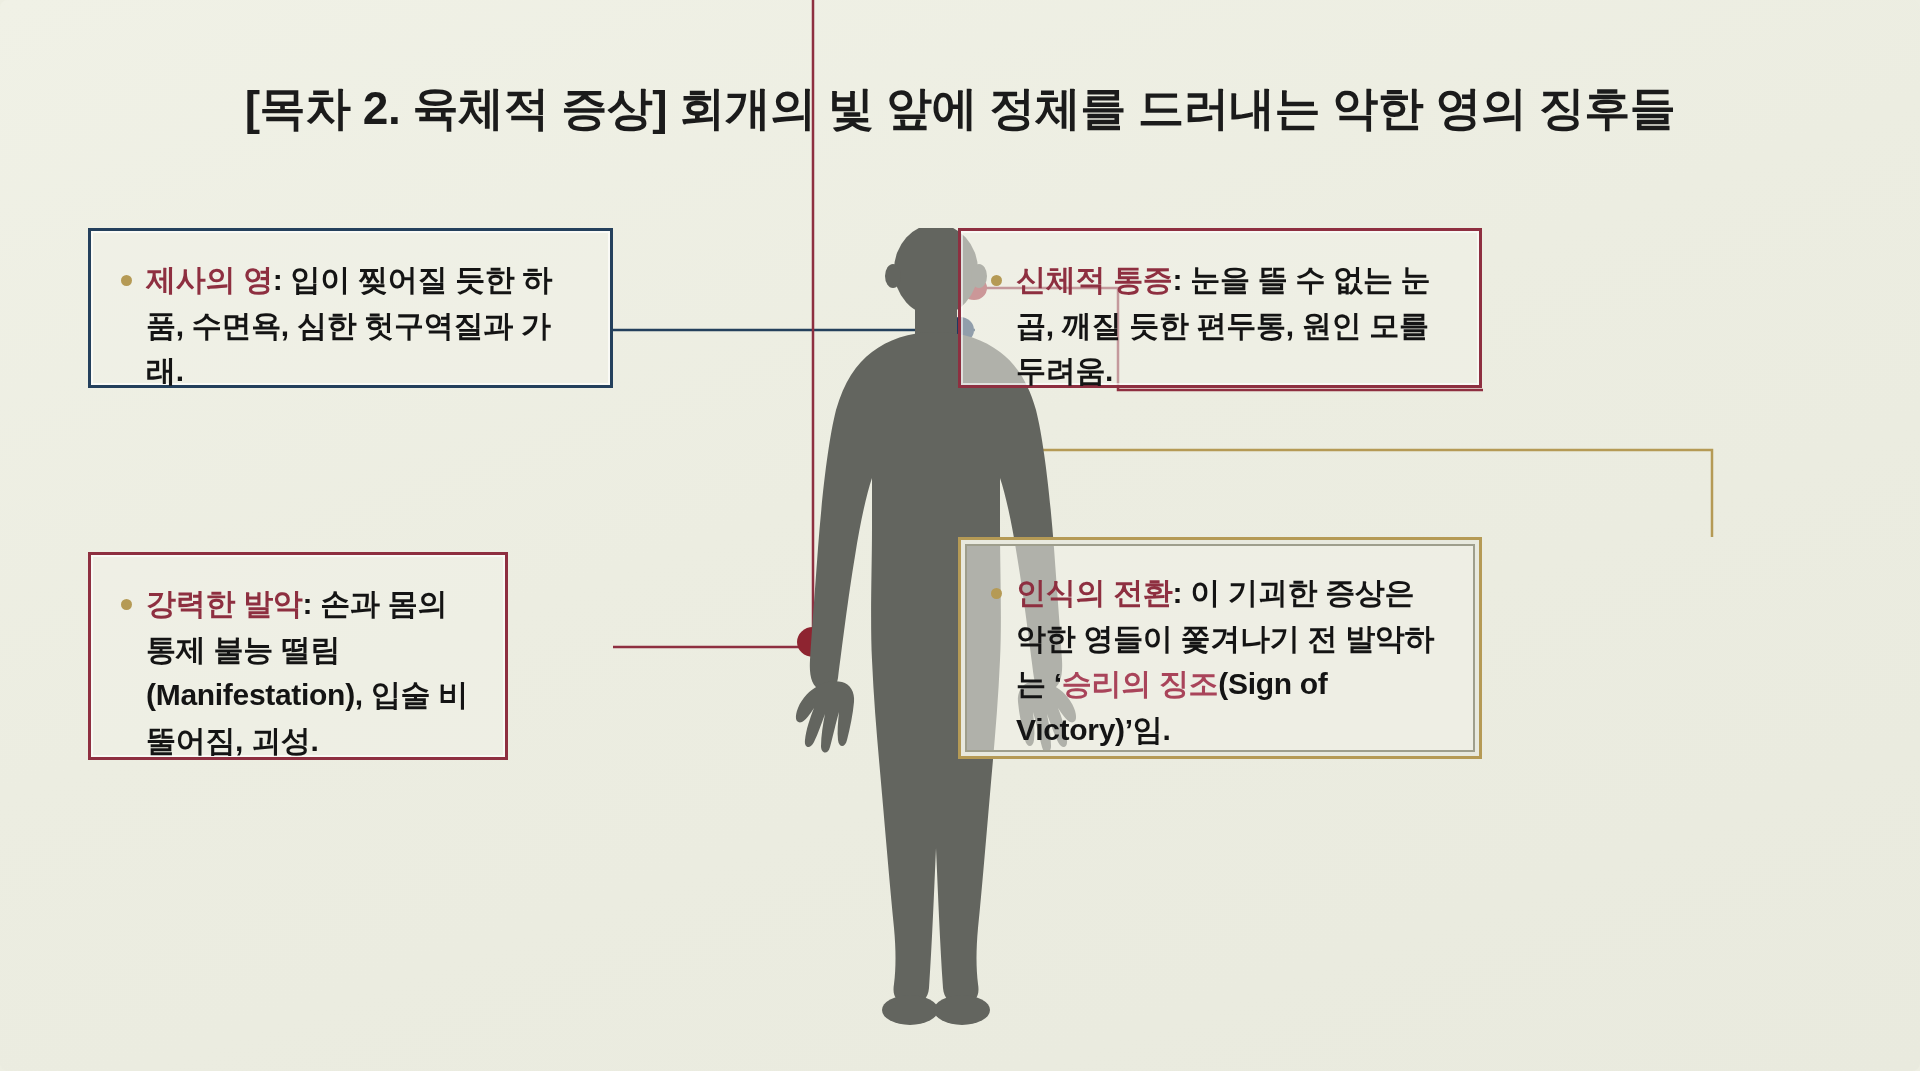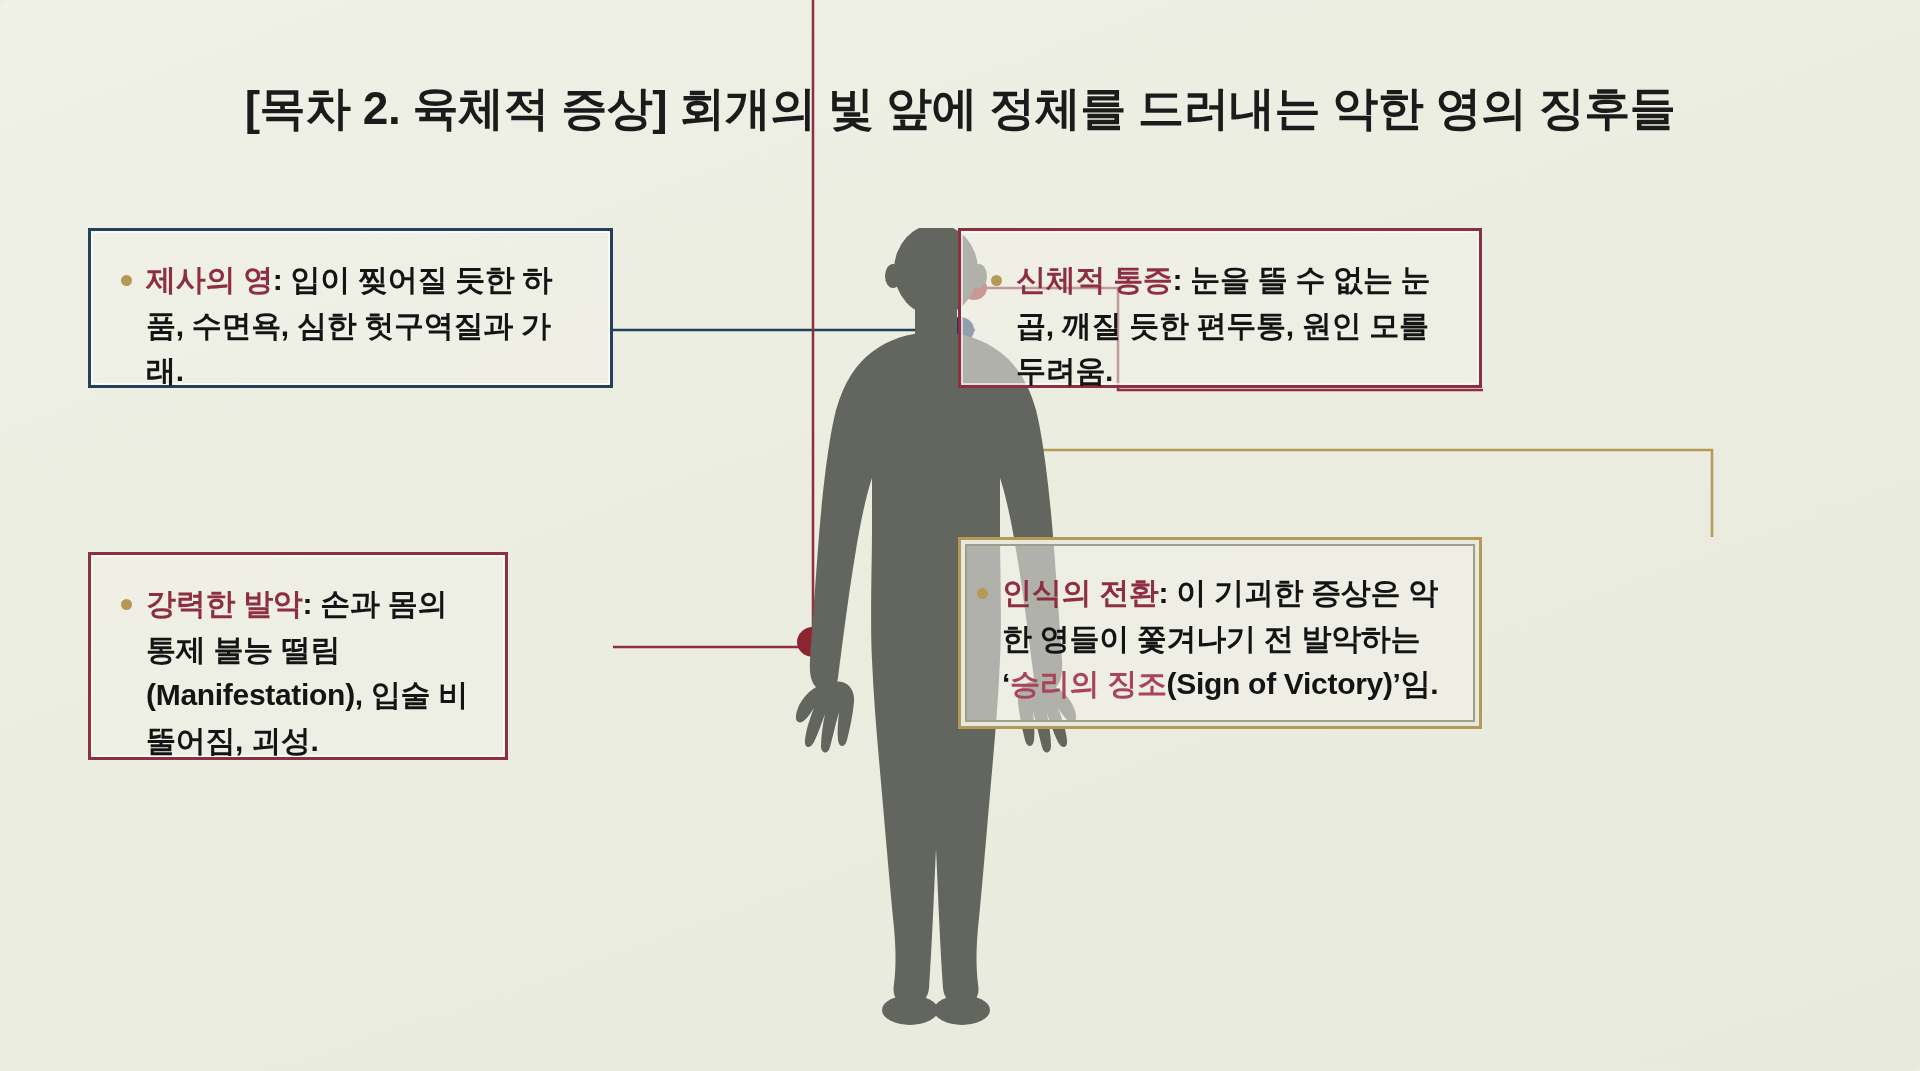--- a/index.html
+++ b/index.html
@@ -119,25 +119,25 @@
     width: 420px;
     height: 208px;
     border: 3px solid #8e2f40;
     box-shadow: inset 0 0 0 2px rgba(255,255,255,0.6);
   }
   
   #box-shift-in-perception {
     left: 958px;
     top: 537px;
     width: 525px;
-    height: 192px;
+    height: 222px;
     border: 3px solid #b59a55;
     box-shadow: inset 0 0 0 4px rgba(240,241,231,0.9),
                 inset 0 0 0 6px #9e9e8c;
-    padding: 30px 30px 28px 16px;
+    padding: 30px 30px 28px 30px;
   }
 
   
   #box-physical-pain  { width: 524px; left: 958px; }
   #box-shift-in-perception { width: 524px; left: 958px; }
 </style>
 </head>
 <body>
 
 <div id="stage">

